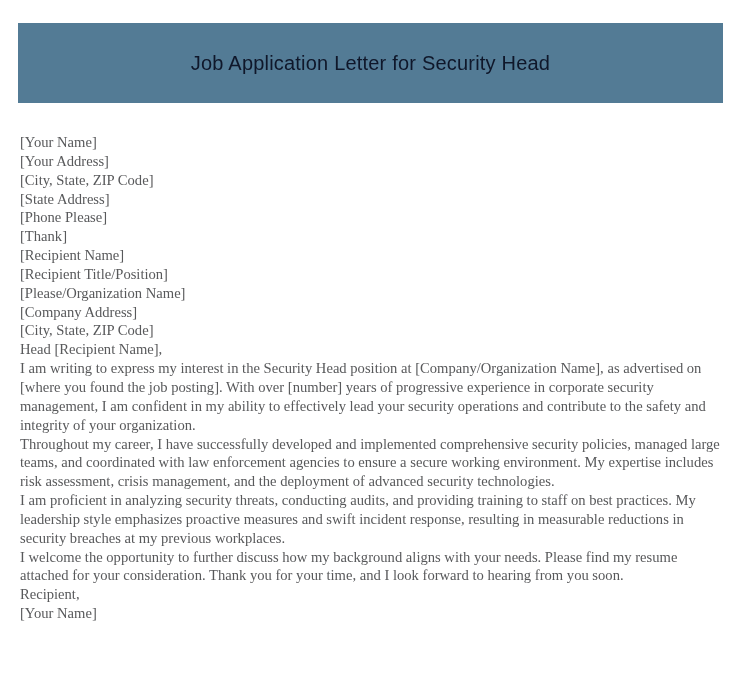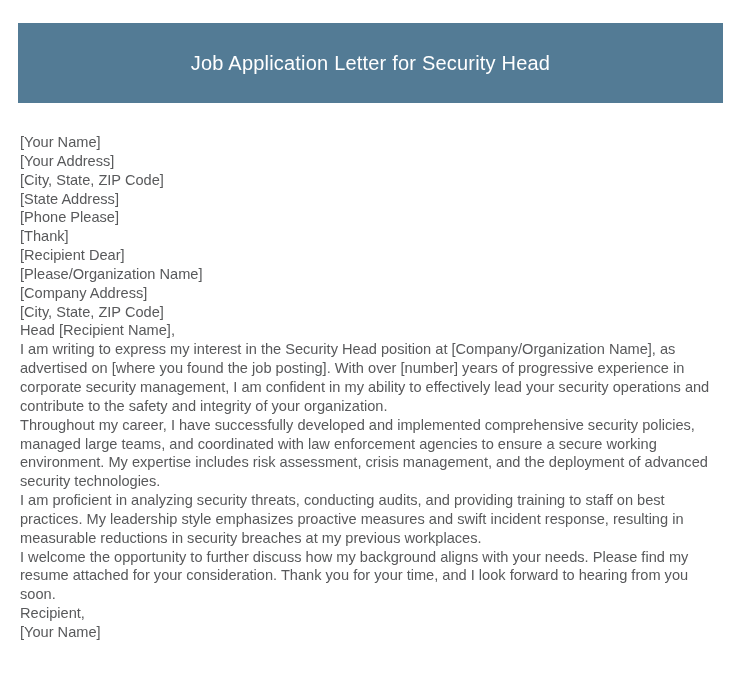--- a/index.html
+++ b/index.html
@@ -25,21 +25,21 @@
     top: 23px;
     width: 705px;
     height: 80px;
     background: #537b95;
     display: flex;
     align-items: center;
     justify-content: center;
     box-sizing: border-box;
   }
   .letter-title {
-    color: #ffffff;
+    color: #0f172a;
     font-size: 20px;
     font-weight: normal;
     letter-spacing: 0.2px;
     line-height: 1.2;
     text-align: left;
     margin: 0;
     font-family: "Liberation Sans", sans-serif;
   }
   .letter-body {
     position: absolute;
@@ -50,39 +50,41 @@
     font-size: 14.6px;
     line-height: 18.85px;
     font-family: "Liberation Sans", sans-serif;
     text-align: left;
   }
   .letter-line {
     margin: 0;
     padding: 0;
     white-space: pre-wrap;
     word-wrap: break-word;
+    font-family: Liberation Serif, serif;
   }
 </style>
 </head>
 <body>
 
 <div class="page">
 
   <div class="letter-header">
     <h1 class="letter-title">Job Application Letter for Security Head</h1>
   </div>
 
   <div class="letter-body">
       <p class="letter-line">[Your Name]</p>
       <p class="letter-line">[Your Address]</p>
       <p class="letter-line">[City, State, ZIP Code]</p>
       <p class="letter-line">[State Address]</p>
       <p class="letter-line">[Phone Please]</p>
       <p class="letter-line">[Thank]</p>
-      <p class="letter-line">[Recipient Dear]</p>
+      <p class="letter-line">[Recipient Name]</p>
+      <p class="letter-line">[Recipient Title/Position]</p>
       <p class="letter-line">[Please/Organization Name]</p>
       <p class="letter-line">[Company Address]</p>
       <p class="letter-line">[City, State, ZIP Code]</p>
       <p class="letter-line">Head [Recipient Name],</p>
       <p class="letter-line">I am writing to express my interest in the Security Head position at [Company/Organization Name], as advertised on [where you found the job posting]. With over [number] years of progressive experience in corporate security management, I am confident in my ability to effectively lead your security operations and contribute to the safety and integrity of your organization.</p>
       <p class="letter-line">Throughout my career, I have successfully developed and implemented comprehensive security policies, managed large teams, and coordinated with law enforcement agencies to ensure a secure working environment. My expertise includes risk assessment, crisis management, and the deployment of advanced security technologies.</p>
       <p class="letter-line">I am proficient in analyzing security threats, conducting audits, and providing training to staff on best practices. My leadership style emphasizes proactive measures and swift incident response, resulting in measurable reductions in security breaches at my previous workplaces.</p>
       <p class="letter-line">I welcome the opportunity to further discuss how my background aligns with your needs. Please find my resume attached for your consideration. Thank you for your time, and I look forward to hearing from you soon.</p>
       <p class="letter-line">Recipient,</p>
       <p class="letter-line">[Your Name]</p>

